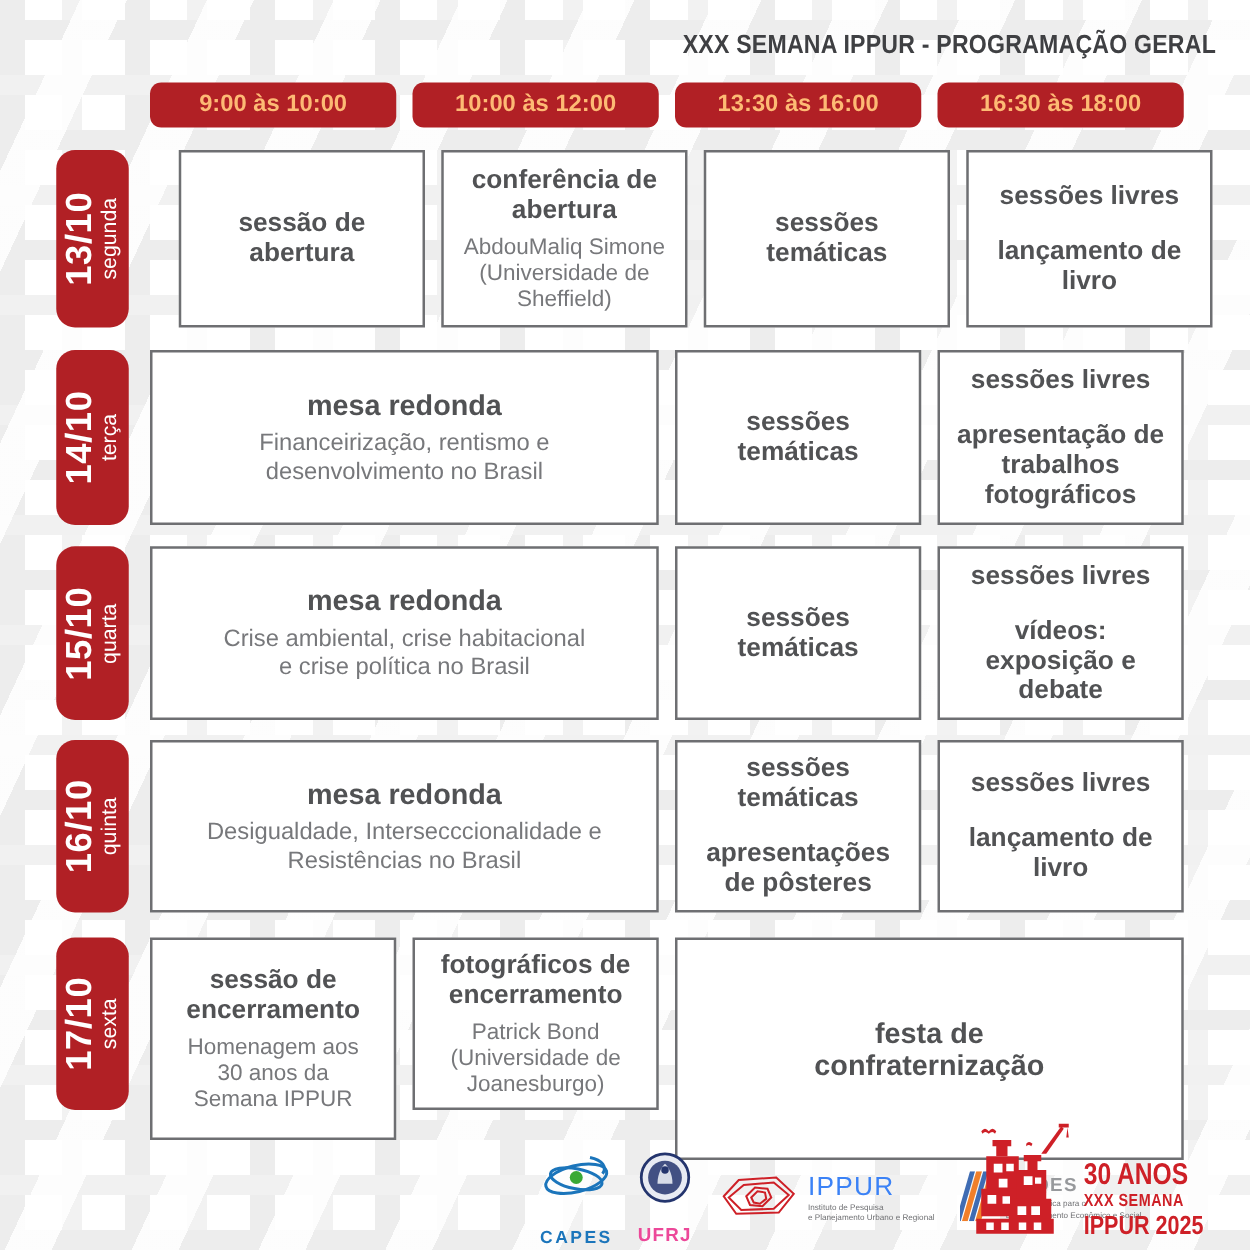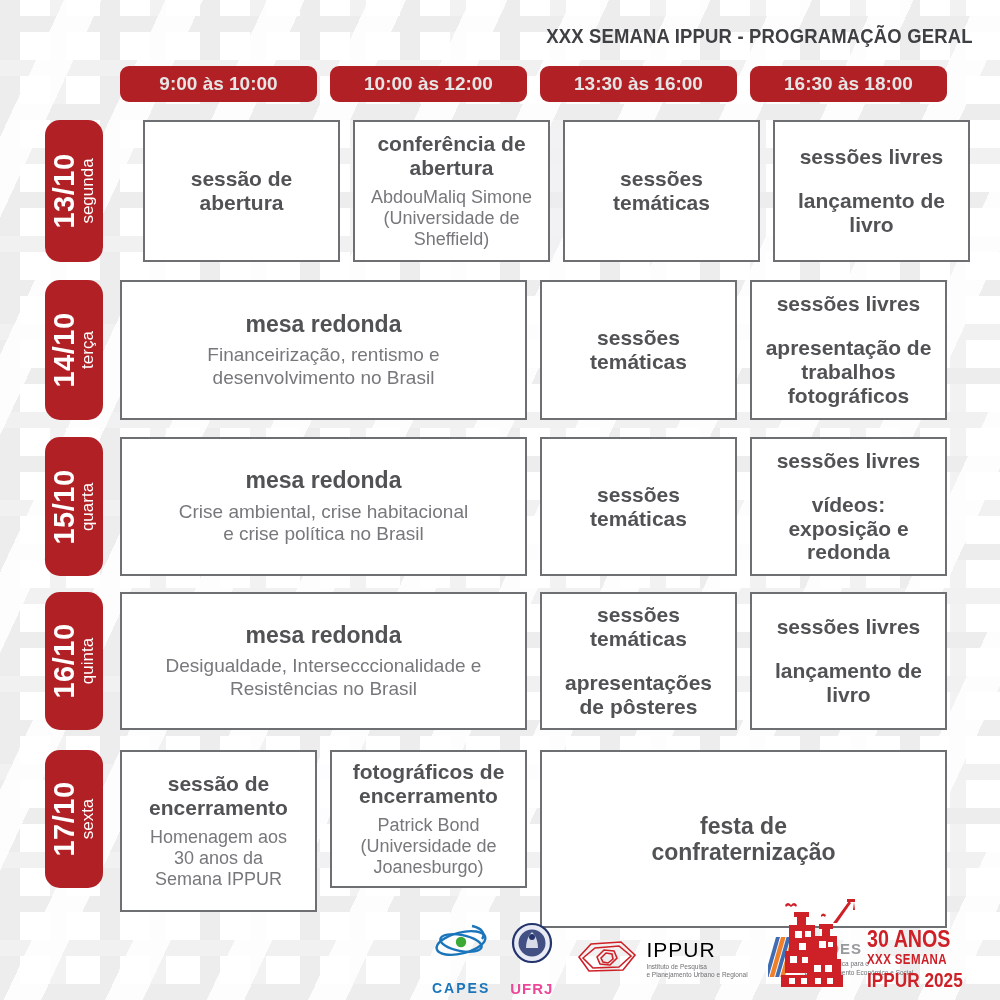--- a/index.html
+++ b/index.html
@@ -19,21 +19,21 @@
   }
   .page-title{
     position:absolute;top:24px;right:27px;
     font-size:21px;font-weight:800;color:#3f4043;letter-spacing:.2px;
     transform:scaleX(.88);transform-origin:right center;white-space:nowrap;
   }
   
   .timebar{position:absolute;left:120px;top:66px;width:827px;display:flex;gap:13px;}
   .time-pill{
     flex:0 0 197px;box-sizing:border-box;height:36px;border-radius:9px;
-    background:#b12025;color:#e5e5e5;font-weight:700;font-size:19px;
+    background:#b12025;color:#fdba74;font-weight:700;font-size:19px;
     display:flex;align-items:center;justify-content:center;
   }
   
   .day{
     position:absolute;left:45px;width:58px;background:#b12025;border-radius:15px;
   }
   .day-inner{
     position:absolute;left:50%;top:50%;transform:translate(-50%,-50%) rotate(-90deg);
     text-align:center;color:#fff;white-space:nowrap;
   }
@@ -52,21 +52,21 @@
   .w2 .c-title{font-size:23px;max-width:380px;}
   .c-title2{margin-top:20px;}
   .c-sub{font-size:18px;font-weight:400;color:#77787b;line-height:1.18;margin-top:7px;max-width:180px;}
   .w2 .c-sub{font-size:19px;max-width:350px;}
   
   .logos{position:absolute;left:432px;top:926px;height:66px;display:flex;align-items:center;gap:20px;}
   .logo-col{display:flex;flex-direction:column;align-items:center;gap:12px;}
   .logo-row{display:flex;align-items:center;gap:7px;}
   .capes-label{font-size:14px;font-weight:700;color:#1b75bb;letter-spacing:2px;}
   .ufrj-label{font-size:15px;font-weight:700;color:#ec4899;letter-spacing:1px;}
-  .ippur-label{font-size:21px;font-weight:500;color:#000000;letter-spacing:1px;line-height:1;}
+  .ippur-label{font-size:21px;font-weight:500;color:#3b82f6;letter-spacing:1px;line-height:1;}
   .logo-sub{font-size:6.5px;color:#6f7073;line-height:1.3;white-space:pre-line;text-align:left;}
   .gpdes-label{font-size:15px;font-weight:700;color:#97999c;letter-spacing:1px;line-height:1.1;}
   
   .anniv{position:absolute;right:16px;top:893px;display:flex;align-items:flex-end;gap:4px;}
   .anniv-text{display:flex;flex-direction:column;align-items:flex-start;color:#ce2027;
     transform:scaleX(.82);transform-origin:left bottom;margin-bottom:6px;}
   .anniv-l1{font-size:24px;font-weight:800;line-height:1;}
   .anniv-l2{font-size:14px;font-weight:700;line-height:1.2;letter-spacing:.5px;}
   .anniv-l3{font-size:21px;font-weight:800;line-height:1.1;}
 </style>
@@ -149,21 +149,21 @@
 <div class="row" style="top:437px;">
   <div class="cell w2" style="height:139px;">
     <div class="c-title">mesa redonda</div>
     <div class="c-sub" style="max-width:300px;">Crise ambiental, crise habitacional e crise política no Brasil</div>
   </div>
   <div class="cell w1" style="height:139px;">
     <div class="c-title">sessões temáticas</div>
   </div>
   <div class="cell w1" style="height:139px;">
     <div class="c-title">sessões livres</div>
-    <div class="c-title c-title2" style="max-width:140px;">vídeos: exposição e redonda</div>
+    <div class="c-title c-title2" style="max-width:140px;">vídeos: exposição e debate</div>
   </div>
 </div>
 
 <div class="row" style="top:592px;">
   <div class="cell w2" style="height:138px;">
     <div class="c-title">mesa redonda</div>
     <div class="c-sub" style="max-width:320px;">Desigualdade, Intersecccionalidade e Resistências no Brasil</div>
   </div>
   <div class="cell w1" style="height:138px;">
     <div class="c-title">sessões temáticas</div>

